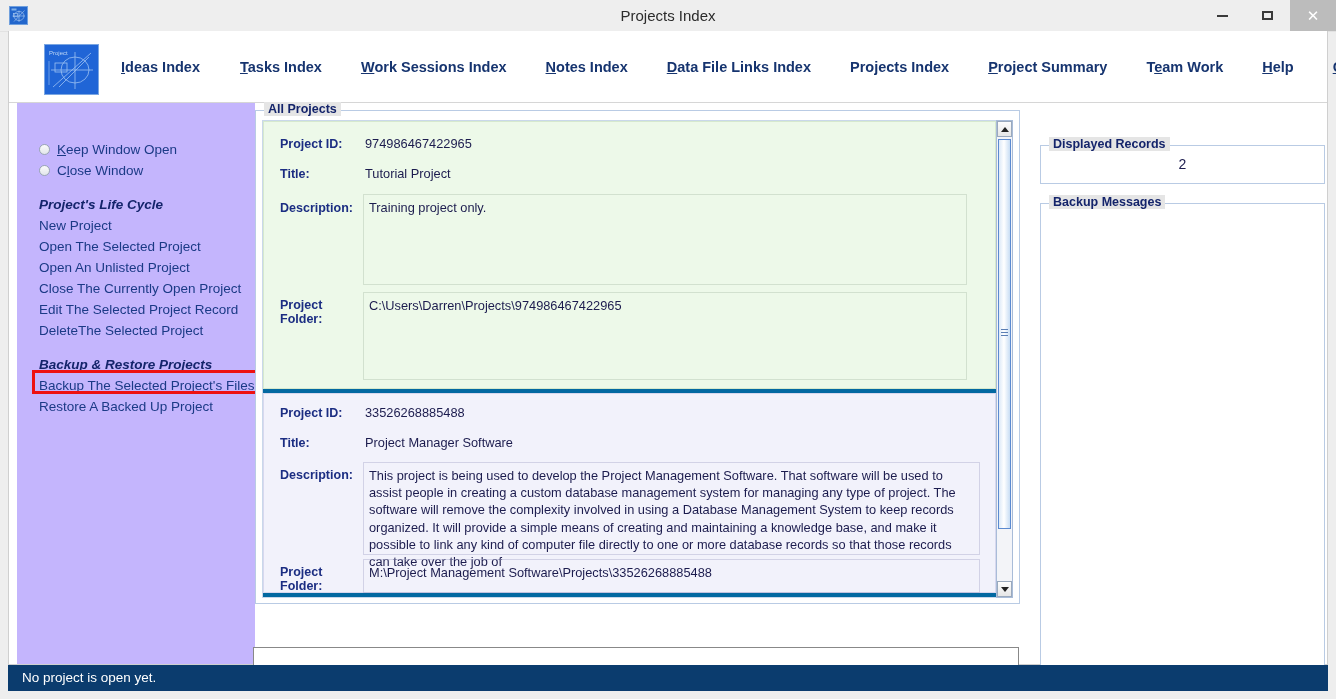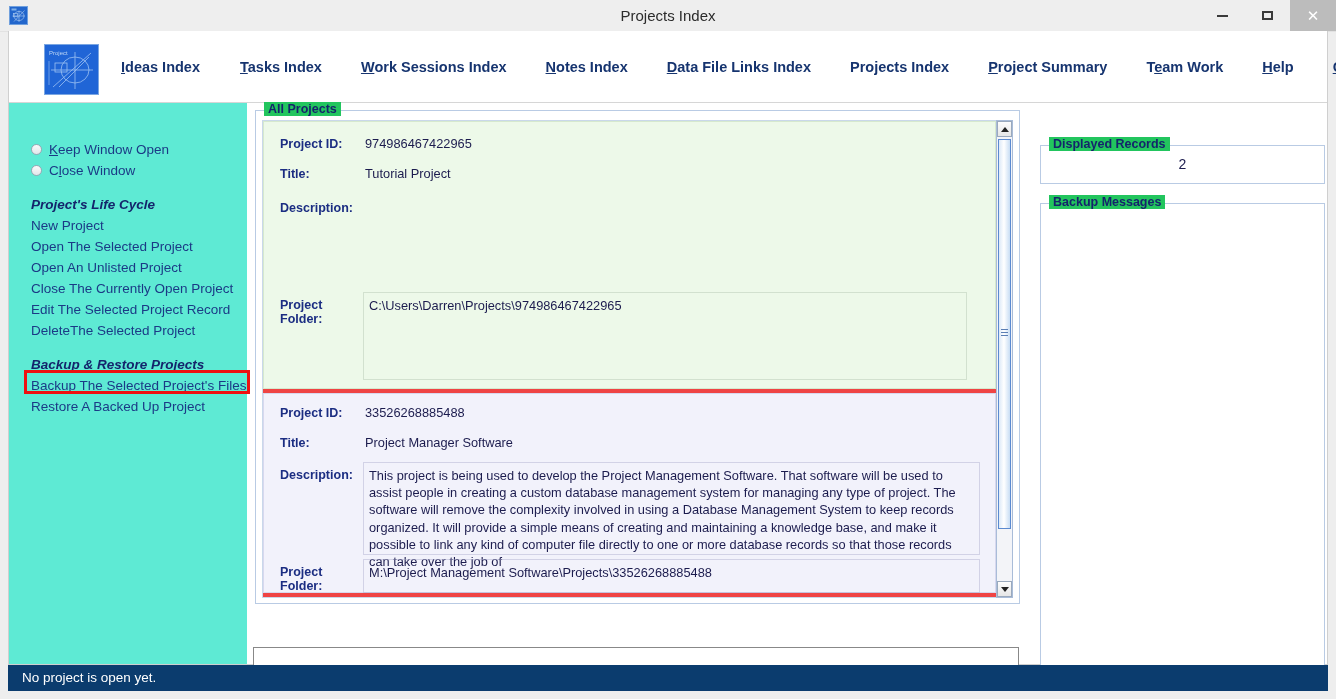--- a/index.html
+++ b/index.html
@@ -128,23 +128,23 @@
     color: #16346f;
     cursor: default;
     white-space: nowrap;
     font-family: "Liberation Sans", sans-serif;
   }
   .nav-item u { text-decoration: underline; }
 
   
   .sidebar {
     position: absolute;
-    left: 0; top: 72px;
+    left: 8px; top: 72px;
     width: 238px; height: 561px;
-    background: #5eead4;
+    background: #c4b5fd;
   }
   .radio-row {
     position: absolute;
     left: 22px;
     display: flex;
     align-items: center;
     cursor: default;
   }
   .radio {
     width: 11px; height: 11px;
@@ -194,33 +194,33 @@
     position: absolute;
     left: 246px; top: 79px;
     width: 765px; height: 494px;
     border: 1px solid #b9cbe4;
     box-sizing: border-box;
     background: #ffffff;
   }
   .group-legend {
     position: absolute;
     top: -9px; left: 8px;
-    background: #22c55e;
+    background: #e5e5e5;
     padding: 0 4px;
     font-size: 12.5px;
     font-weight: bold;
     color: #14246b;
     font-family: "Liberation Sans", sans-serif;
   }
   .records-viewport {
     position: absolute;
     left: 6px; top: 9px;
     width: 735px; height: 478px;
     overflow: hidden;
-    background: #ef4444;
+    background: #0369a1;
     border: 1px solid #c9d8ea;
     box-sizing: border-box;
   }
   .record {
     position: relative;
     box-sizing: border-box;
     width: 733px;
   }
   .record.green {
     background: #edf9e9;
@@ -495,20 +495,23 @@
       <div class="records-viewport">
 
         <div class="record green">
           <span class="rec-label" style="left:16px; top:15px;">Project ID:</span>
           <span class="rec-value" style="left:101px; top:15px;">974986467422965</span>
 
           <span class="rec-label" style="left:16px; top:45px;">Title:</span>
           <span class="rec-value" style="left:101px; top:45px;">Tutorial Project</span>
 
           <span class="rec-label" style="left:16px; top:79px;">Description:</span>
+          <div class="rec-box" style="left:99px; top:72px; width:604px; height:91px;">
+            <div class="rec-box-text">Training project only.</div>
+          </div>
 
           <span class="rec-label" style="left:16px; top:176px;">Project</span>
           <span class="rec-label" style="left:16px; top:190px;">Folder:</span>
           <div class="rec-box" style="left:99px; top:170px; width:604px; height:88px;">
             <div class="rec-box-text">C:\Users\Darren\Projects\974986467422965</div>
           </div>
         </div>
 
         <div class="record blue">
           <span class="rec-label" style="left:16px; top:12px;">Project ID:</span>

